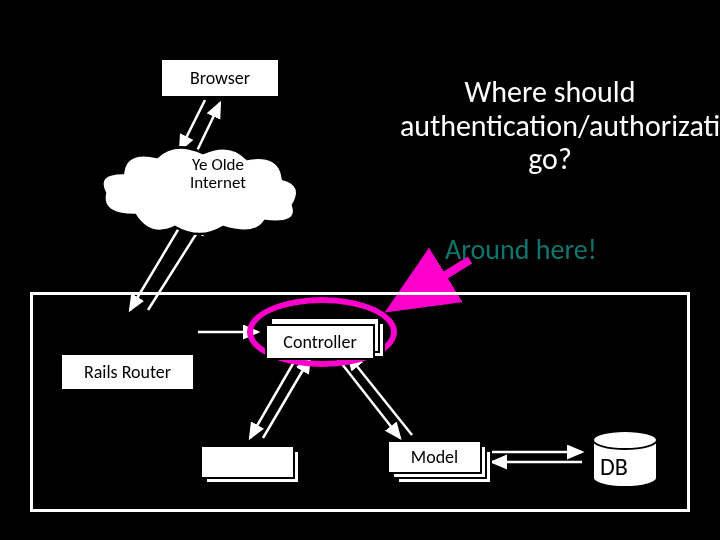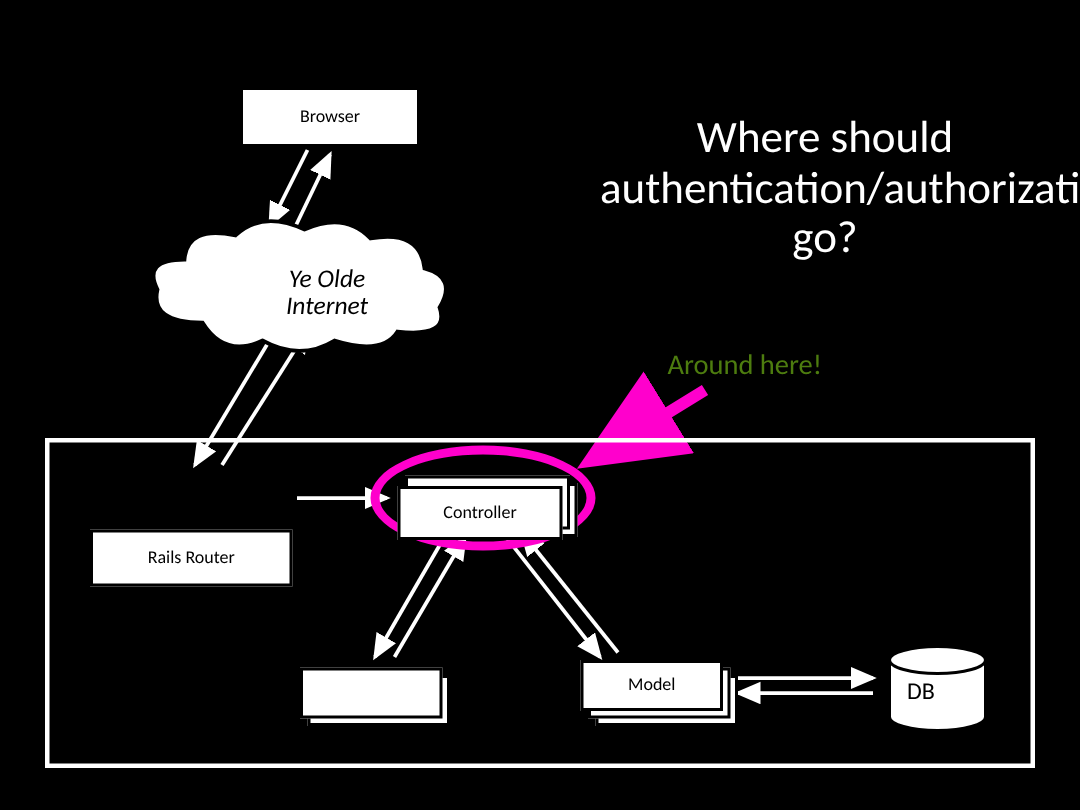--- a/index.html
+++ b/index.html
@@ -17,21 +17,21 @@
     height: 540px;
   }
   .box {
     position: absolute;
     background: #fff;
     border: 2px solid #000;
     color: #000;
     display: flex;
     align-items: center;
     justify-content: center;
-    font-size: 12px;
+    font-size: 18px;
     box-sizing: border-box;
   }
   .stack-shadow-1, .stack-shadow-2 {
     position: absolute;
     background: #fff;
     border: 2px solid #000;
     box-sizing: border-box;
   }
   
   .app-container {
@@ -67,31 +67,31 @@
   
   .headline {
     position: absolute;
     color: #fff;
     font-size: 30px;
     text-align: center;
     line-height: 1.12;
   }
   .answer {
     position: absolute;
-    color: #4d7c0f;
-    font-size: 19px;
+    color: #0f766e;
+    font-size: 28px;
   }
   
   .db {
     position: absolute;
   }
   .db-label {
     position:absolute;
     color:#000;
-    font-size:16px;
+    font-size:24px;
     width:38px;
     text-align:center;
   }
   
   svg.arrows {
     position:absolute;
     left:0; top:0;
     width:720px; height:540px;
     pointer-events:none;
   }
@@ -151,21 +151,21 @@
                Q80 -5 108 8
                Q135 -4 152 14
                Q185 8 188 34
                Q210 40 198 60
                Q205 80 170 76
                Q160 92 128 82
                Q105 96 80 82
                Q55 94 40 70 Z" fill="#fff" stroke="#000" stroke-width="2.5"></path>
     </svg>
   </div>
-  <div class="cloud-label" style="left:158px; top:177px; white-space:pre-line;font-style:italic;">Ye Olde
+  <div class="cloud-label" style="left:158px; top:156px; white-space:pre-line;">Ye Olde
 Internet</div>
 
   <div class="app-container"></div>
 
   <div class="highlight-ring" style="left:247px; top:297px; width:150px; height:70px;"></div>
 
   <div class="box" style="left:60px; top:314px; width:135px; height:38px;margin-top:39px;">
     <span>Rails Router</span>
   </div>
 

